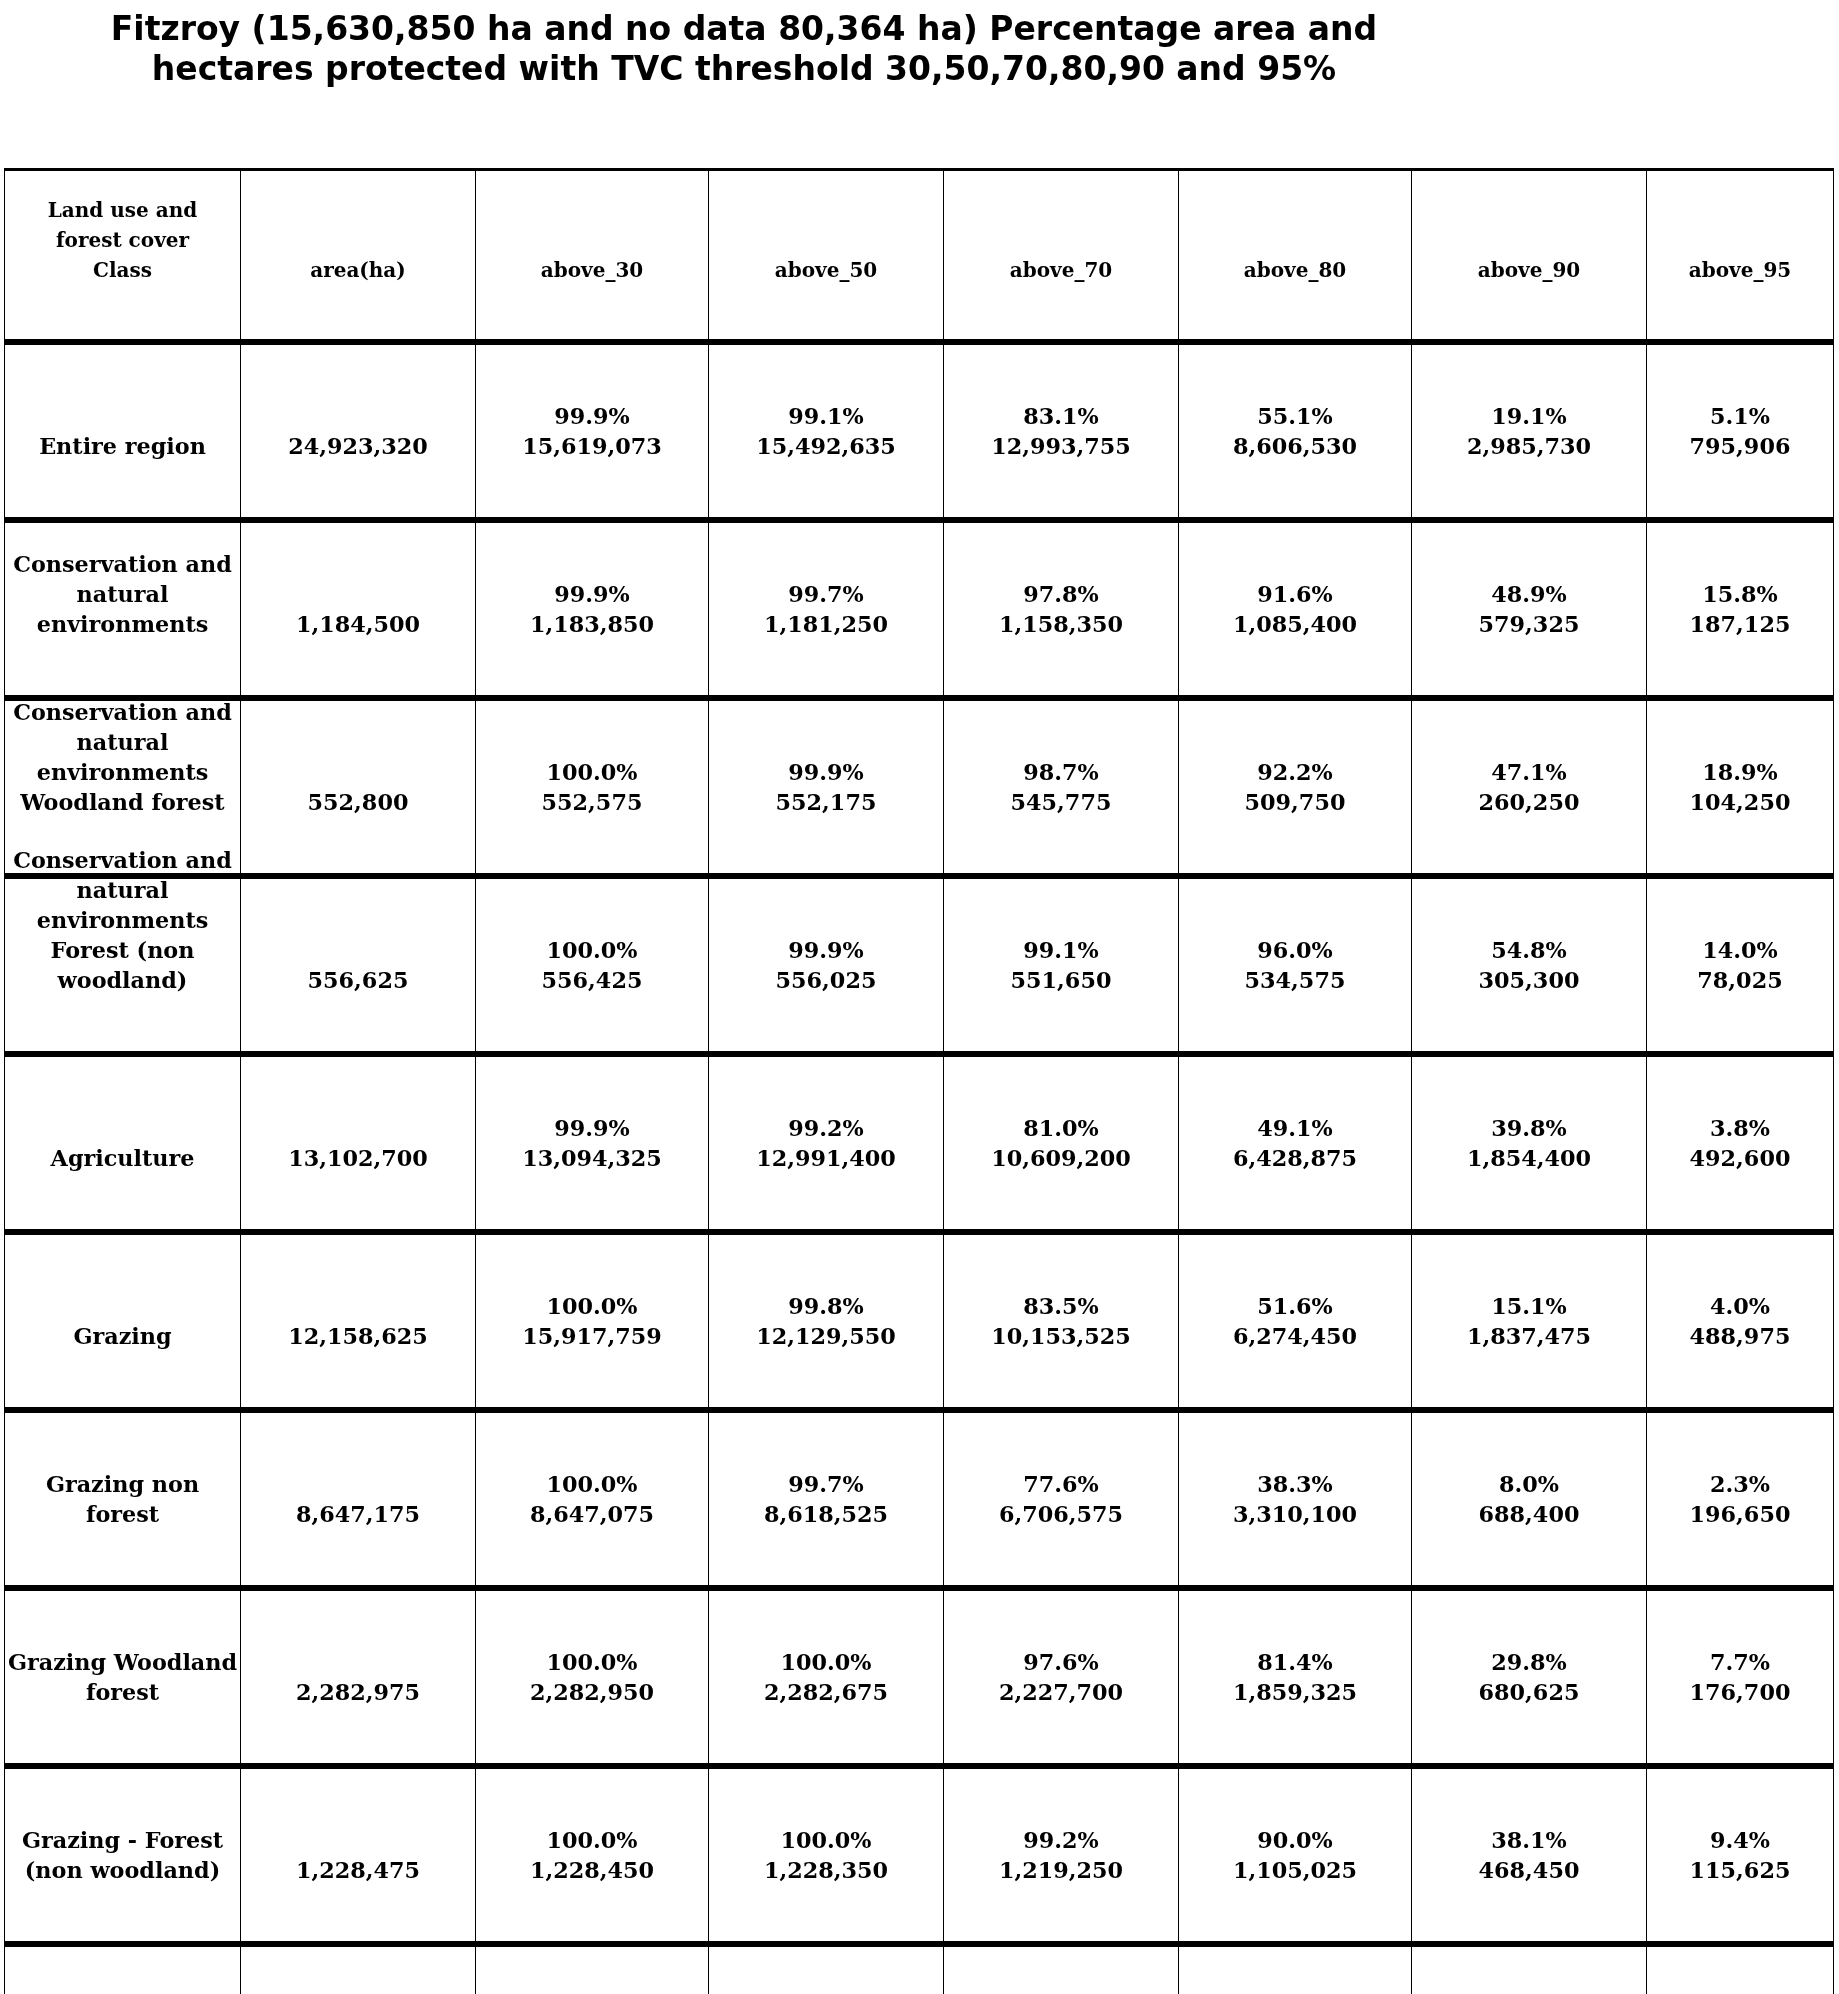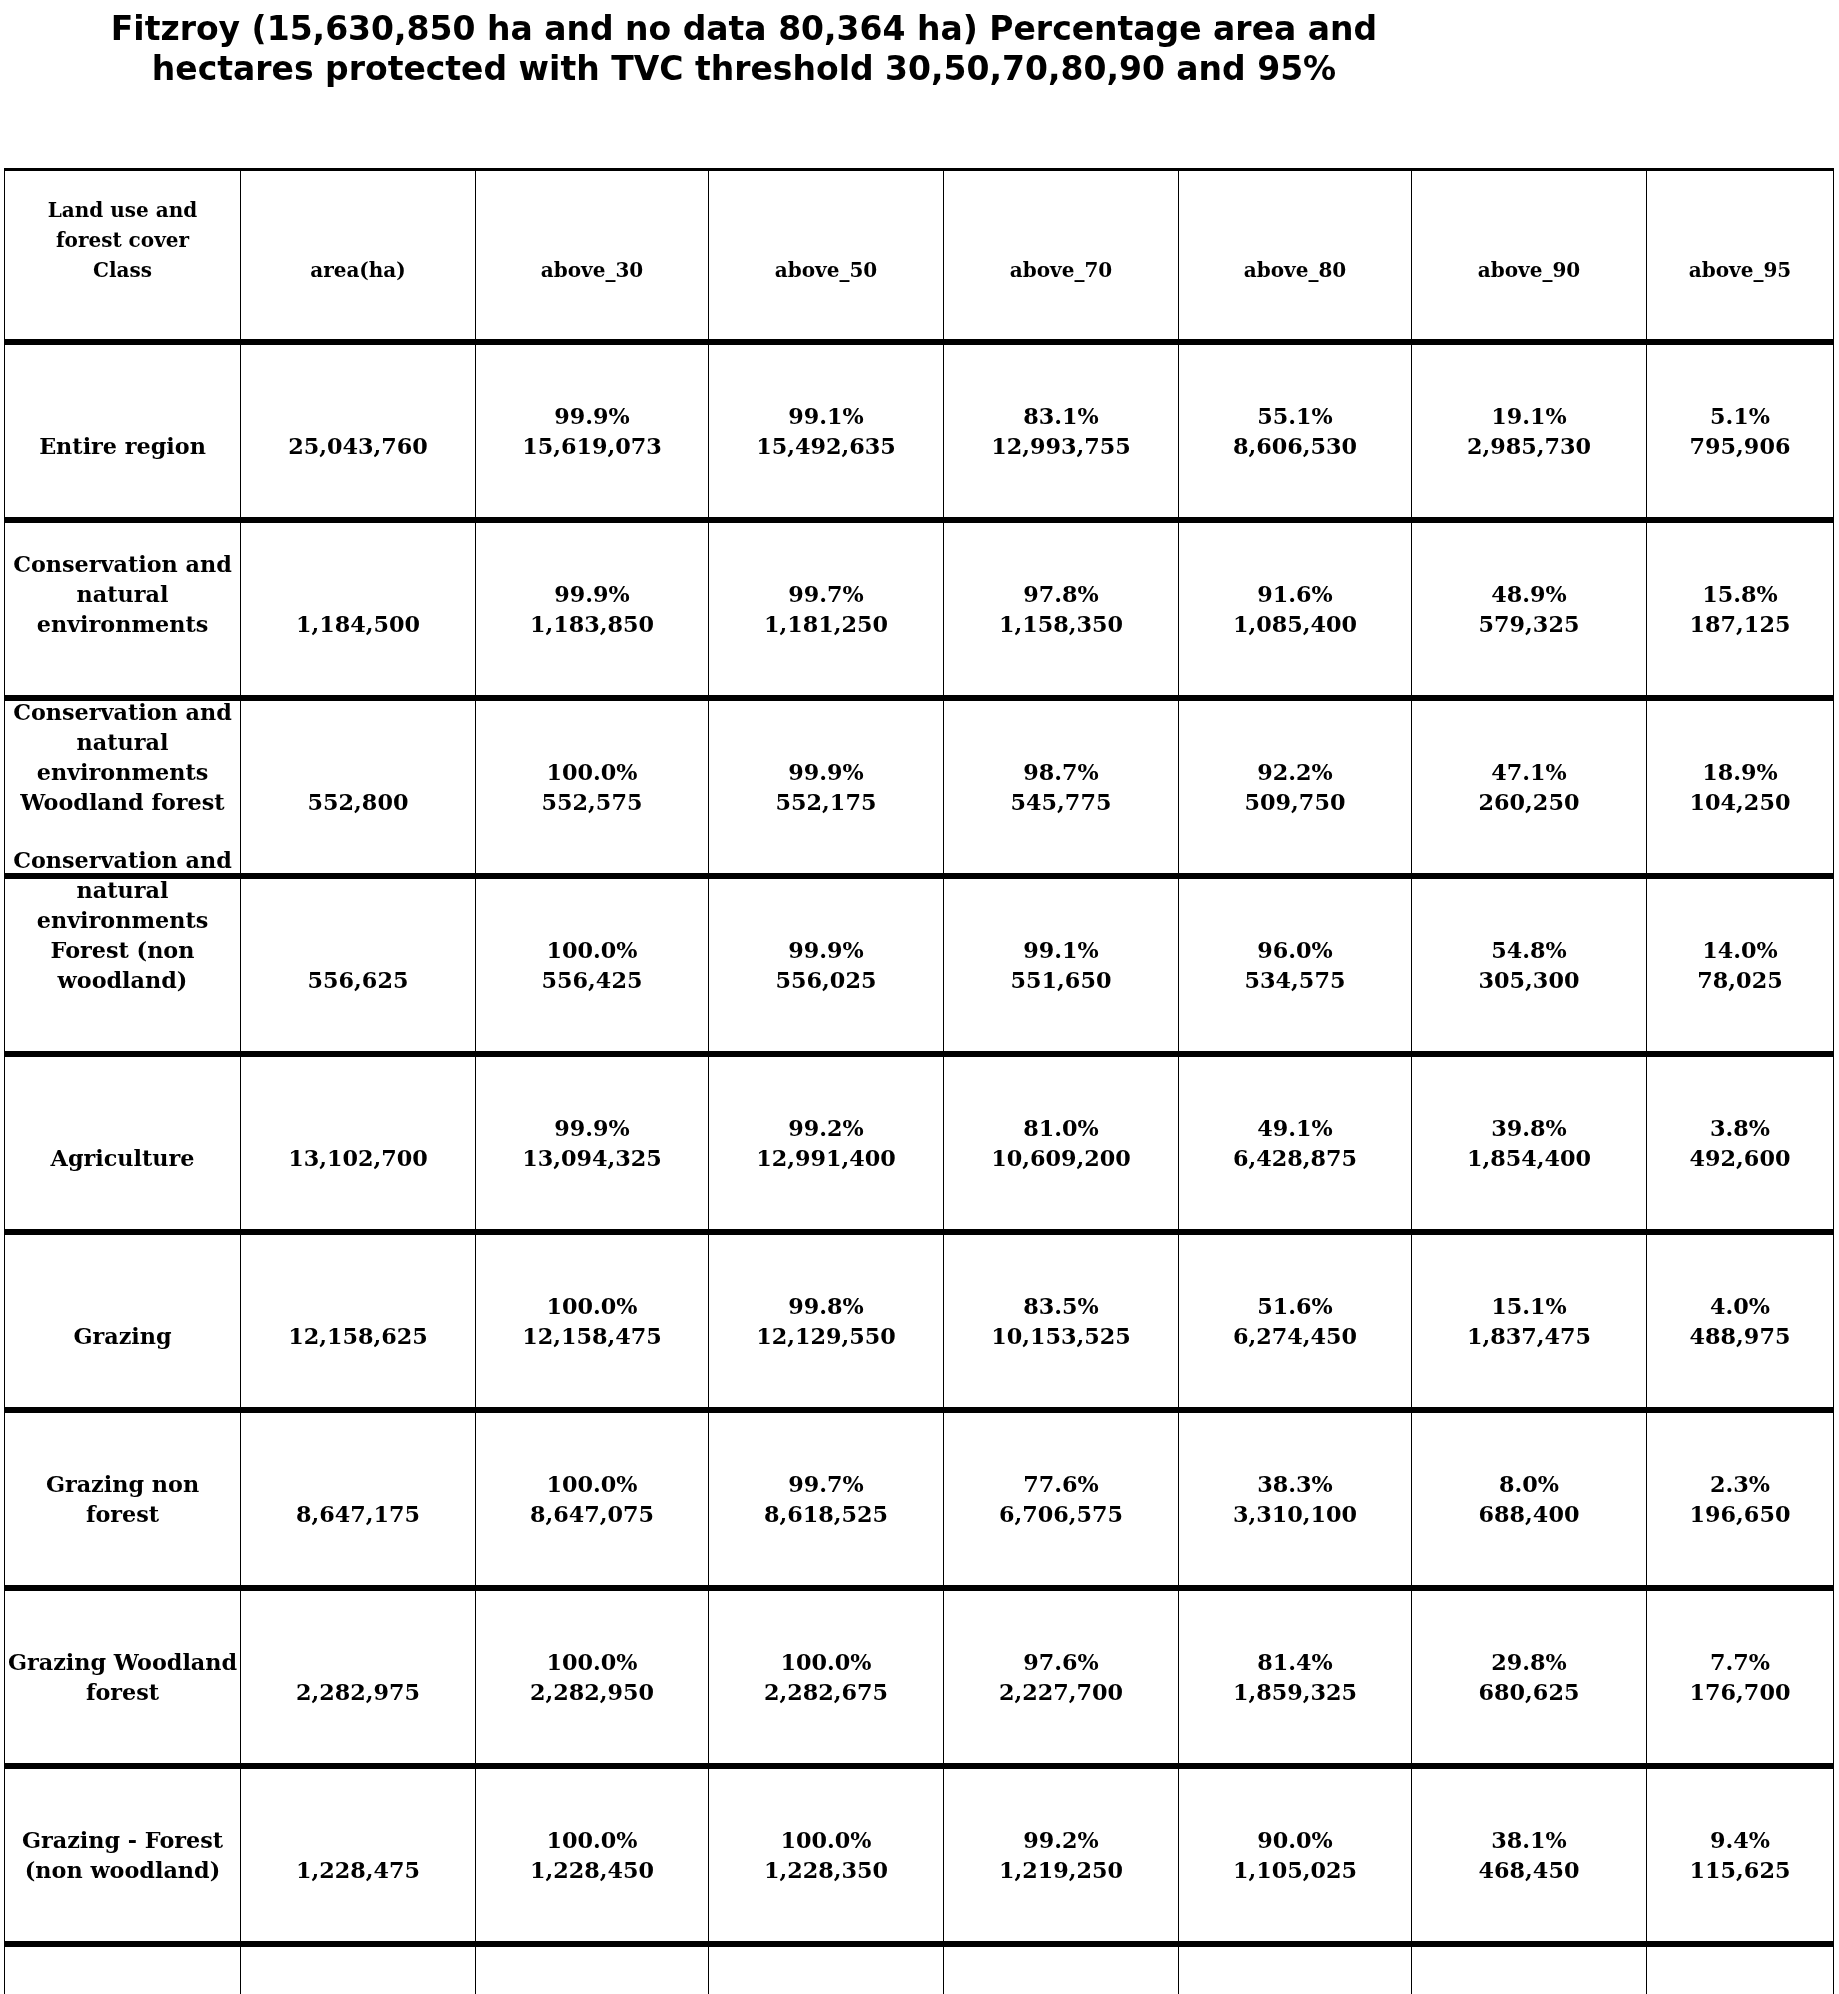--- a/index.html
+++ b/index.html
@@ -75,21 +75,21 @@
       </div>
       <div class="cell">
         <div class="one hdr">above_95</div>
       </div>
     </div>
     <div class="trow">
       <div class="cell">
         <div class="one">Entire region</div>
       </div>
       <div class="cell">
-        <div class="one">25,043,760</div>
+        <div class="one">24,923,320</div>
       </div>
       <div class="cell">
         <div class="two">
           <div class="">99.9%</div>
           <div class="">15,619,073</div>
         </div>
       </div>
       <div class="cell">
         <div class="two">
           <div class="">99.1%</div>
@@ -309,21 +309,21 @@
     <div class="trow">
       <div class="cell">
         <div class="one">Grazing</div>
       </div>
       <div class="cell">
         <div class="one">12,158,625</div>
       </div>
       <div class="cell">
         <div class="two">
           <div class="">100.0%</div>
-          <div class="">12,158,475</div>
+          <div class="">15,917,759</div>
         </div>
       </div>
       <div class="cell">
         <div class="two">
           <div class="">99.8%</div>
           <div class="">12,129,550</div>
         </div>
       </div>
       <div class="cell">
         <div class="two">

